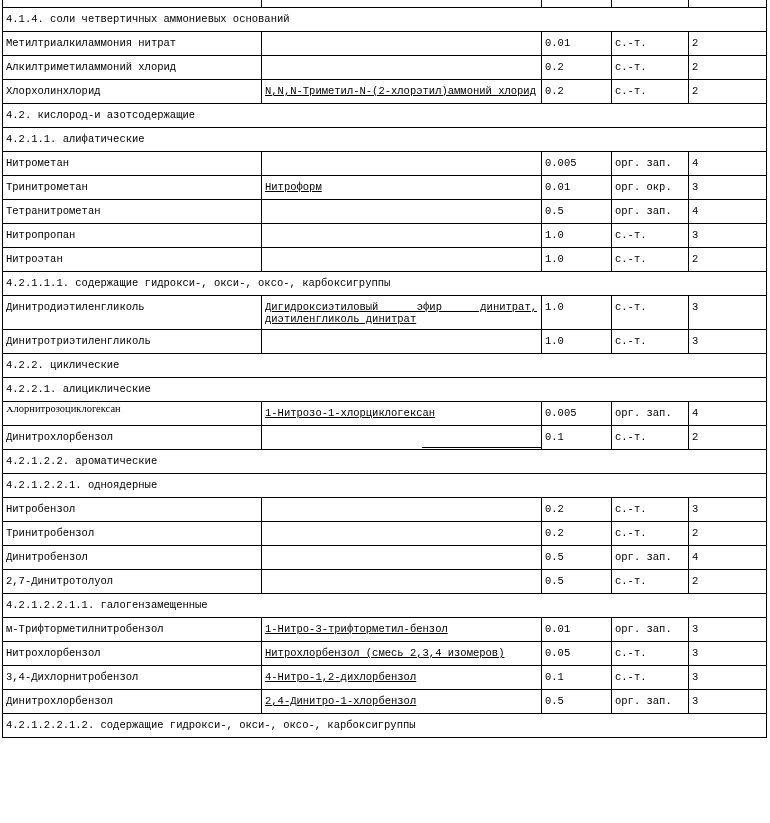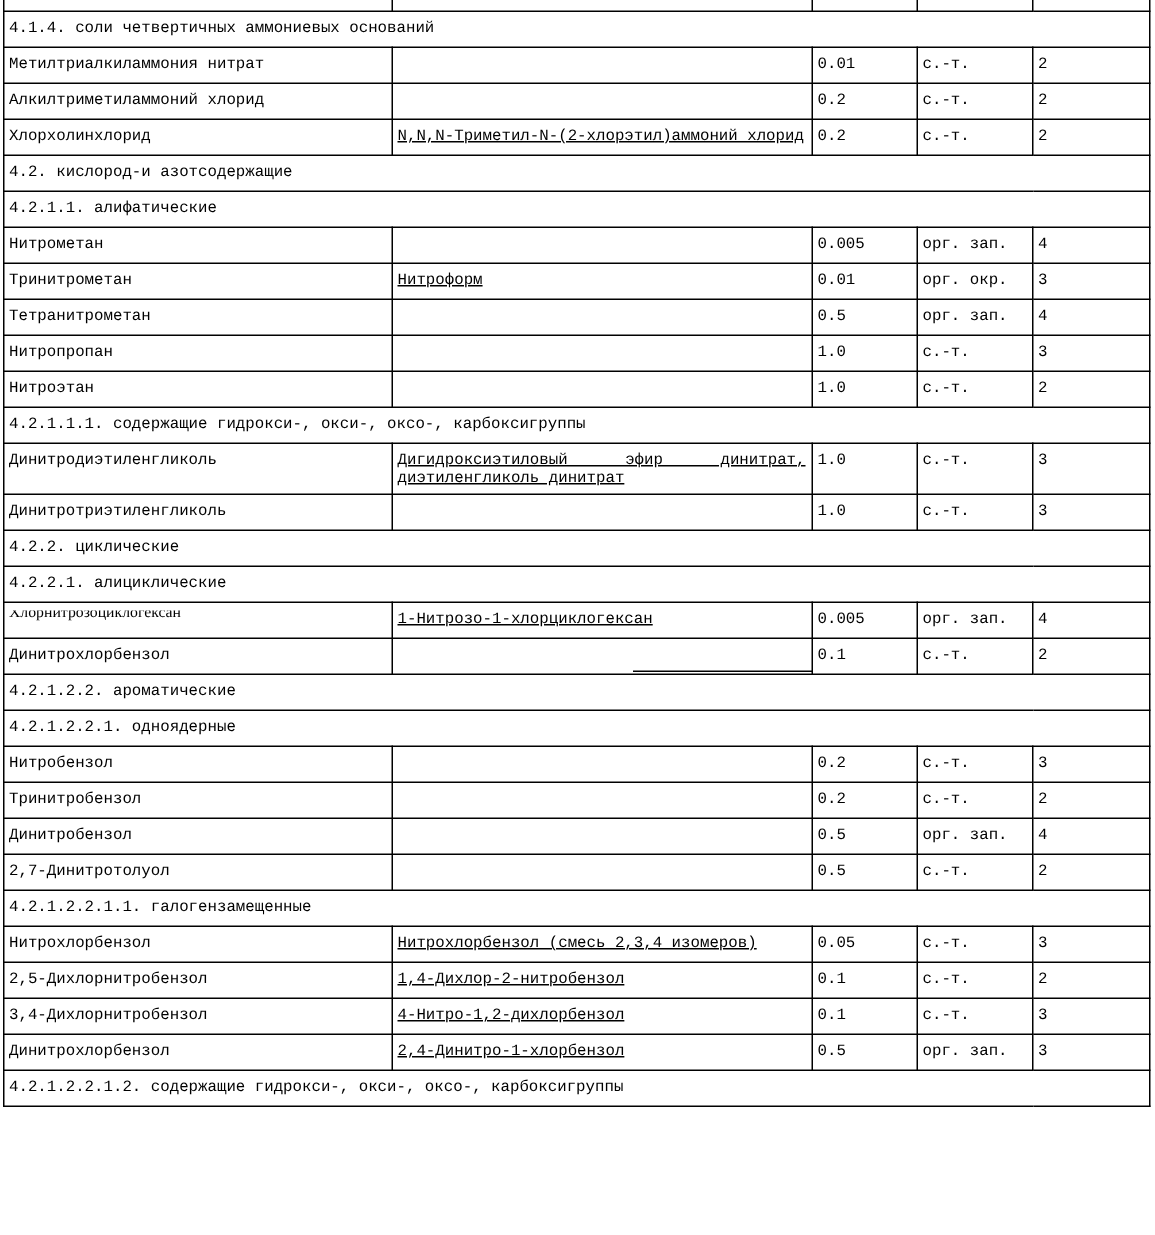--- a/index.html
+++ b/index.html
@@ -189,32 +189,32 @@
           <td class="name"><span>2,7-Динитротолуол</span></td>
           <td class="synonym just"><span></span></td>
           <td class="value"><span>0.5</span></td>
           <td class="form"><span>с.-т.</span></td>
           <td class="class"><span>2</span></td>
         </tr>
         <tr class="section">
           <td colspan="5">4.2.1.2.2.1.1. галогензамещенные</td>
         </tr>
         <tr>
+          <td class="name"><span>м-Трифторметилнитробензол</span></td>
+          <td class="synonym just"><span>1-Нитро-3-трифторметил-бензол</span></td>
+          <td class="value"><span>0.01</span></td>
+          <td class="form"><span>орг. зап.</span></td>
+          <td class="class"><span>3</span></td>
+        </tr>
+        <tr>
           <td class="name"><span>Нитрохлорбензол</span></td>
           <td class="synonym just"><span>Нитрохлорбензол (смесь 2,3,4 изомеров)</span></td>
           <td class="value"><span>0.05</span></td>
           <td class="form"><span>с.-т.</span></td>
           <td class="class"><span>3</span></td>
-        </tr>
-        <tr>
-          <td class="name"><span>2,5-Дихлорнитробензол</span></td>
-          <td class="synonym just"><span>1,4-Дихлор-2-нитробензол</span></td>
-          <td class="value"><span>0.1</span></td>
-          <td class="form"><span>с.-т.</span></td>
-          <td class="class"><span>2</span></td>
         </tr>
         <tr>
           <td class="name"><span>3,4-Дихлорнитробензол</span></td>
           <td class="synonym just"><span>4-Нитро-1,2-дихлорбензол</span></td>
           <td class="value"><span>0.1</span></td>
           <td class="form"><span>с.-т.</span></td>
           <td class="class"><span>3</span></td>
         </tr>
         <tr>
           <td class="name"><span>Динитрохлорбензол</span></td>

